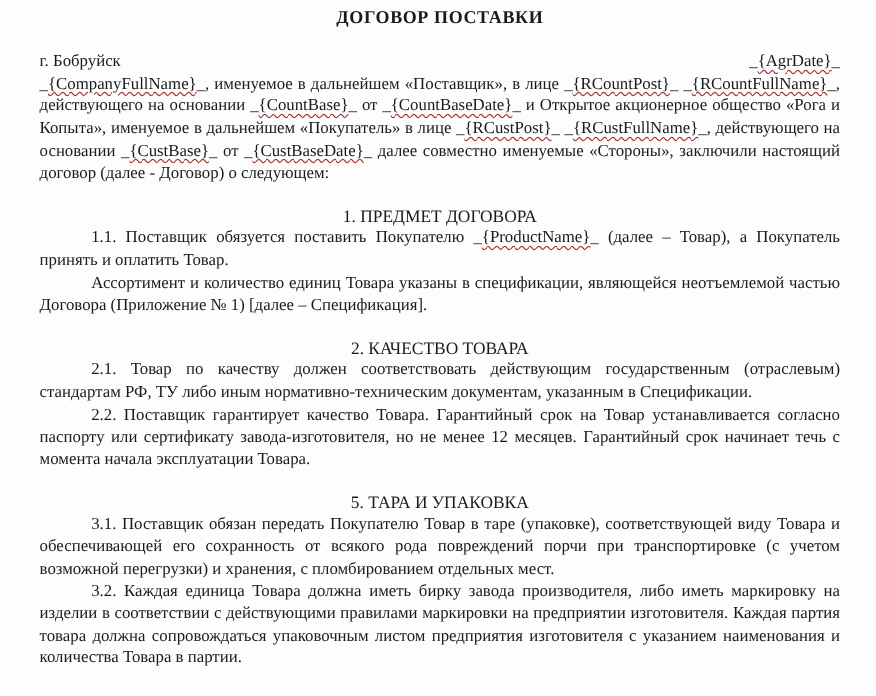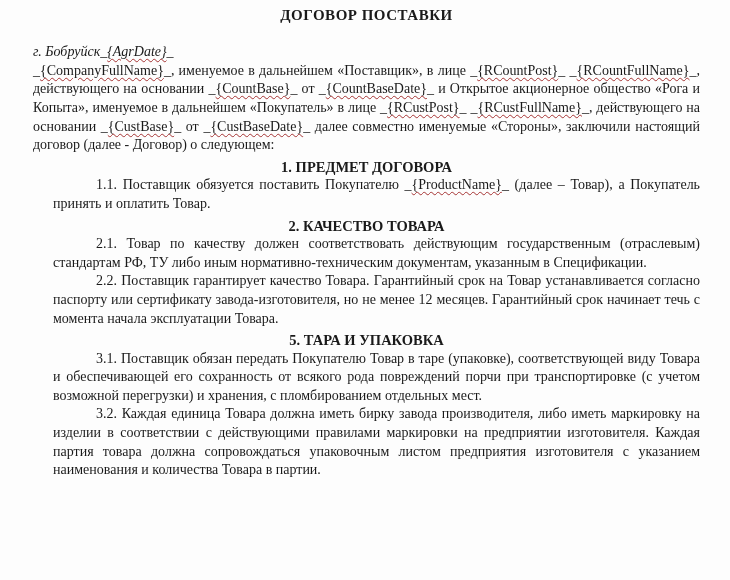--- a/index.html
+++ b/index.html
@@ -22,34 +22,34 @@
   }
   .doc-title {
     text-align: center;
     font-weight: bold;
     font-size: 15px;
     letter-spacing: 0.5px;
     margin: 0 0 18.6px 0;
   }
   .heading {
     text-align: center;
-    font-weight: bold;
+    font-weight: normal;
     font-size: 14.5px;
-    margin: 3px 0 0 0;
+    margin: 17px 0 0 0;
   }
   .dateline {
     display: flex;
+    justify-content: space-between;
     margin: 0;
-    font-style: italic;
   }
   .para {
     margin: 0;
     text-align: justify;
   }
-  .para.indent { text-indent: 43px; margin-left: 20px; }
+  .para.indent { text-indent: 43px; }
   .bold-run { font-weight: normal; }
   .ph-wavy {
     text-decoration: underline;
     text-decoration-style: wavy;
     text-decoration-color: #a63434;
     text-decoration-thickness: 1px;
     text-underline-offset: 2px;
   }
 </style>
 </head>
@@ -57,19 +57,20 @@
 
 <div class="page">
     <div class="doc-title">ДОГОВОР ПОСТАВКИ</div>
     <div class="dateline">
       <span class="dateline-city">г. Бобруйск</span>
       <span class="dateline-date"><span class="ph-field">_<span class="ph-wavy">{AgrDate}</span>_</span></span>
     </div>
     <p class="para"><span class="ph-field">_<span class="ph-wavy">{CompanyFullName}</span>_</span><span class="text-run">, именуемое в дальнейшем </span><span class="bold-run">«Поставщик»</span><span class="text-run">, в лице </span><span class="ph-field">_<span class="ph-wavy">{RCountPost}</span>_</span><span class="text-run"> </span><span class="ph-field">_<span class="ph-wavy">{RCountFullName}</span>_</span><span class="text-run">, действующего на основании </span><span class="ph-field">_<span class="ph-wavy">{CountBase}</span>_</span><span class="text-run"> от </span><span class="ph-field">_<span class="ph-wavy">{CountBaseDate}</span>_</span><span class="text-run"> и Открытое акционерное общество «Рога и Копыта», именуемое в дальнейшем </span><span class="bold-run">«Покупатель»</span><span class="text-run"> в лице </span><span class="ph-field">_<span class="ph-wavy">{RCustPost}</span>_</span><span class="text-run"> </span><span class="ph-field">_<span class="ph-wavy">{RCustFullName}</span>_</span><span class="text-run">, действующего на основании </span><span class="ph-field">_<span class="ph-wavy">{CustBase}</span>_</span><span class="text-run"> от </span><span class="ph-field">_<span class="ph-wavy">{CustBaseDate}</span>_</span><span class="text-run"> далее совместно именуемые «Стороны», заключили настоящий договор (далее - Договор) о следующем:</span></p>
     <div class="heading">1. ПРЕДМЕТ ДОГОВОРА</div>
     <p class="para indent"><span class="text-run">1.1. Поставщик обязуется поставить Покупателю </span><span class="ph-field">_<span class="ph-wavy">{ProductName}</span>_</span><span class="text-run"> (далее – Товар), а Покупатель принять и оплатить Товар.</span></p>
+    <p class="para indent"><span class="text-run">Ассортимент и количество единиц Товара указаны в спецификации, являющейся неотъемлемой частью Договора (Приложение № 1) [далее – Спецификация].</span></p>
     <div class="heading">2. КАЧЕСТВО ТОВАРА</div>
     <p class="para indent"><span class="text-run">2.1. Товар по качеству должен соответствовать действующим государственным (отраслевым) стандартам РФ, ТУ либо иным нормативно-техническим документам, указанным в Спецификации.</span></p>
     <p class="para indent"><span class="text-run">2.2. Поставщик гарантирует качество Товара. Гарантийный срок на Товар устанавливается согласно паспорту или сертификату завода-изготовителя, но не менее 12 месяцев.  Гарантийный срок начинает течь с момента начала эксплуатации Товара.</span></p>
     <div class="heading">5. ТАРА И УПАКОВКА</div>
     <p class="para indent"><span class="text-run">3.1. Поставщик обязан передать Покупателю Товар в таре (упаковке), соответствующей виду Товара и обеспечивающей его сохранность от всякого рода повреждений порчи при транспортировке (с учетом возможной перегрузки) и хранения, с пломбированием отдельных мест.</span></p>
     <p class="para indent"><span class="text-run">3.2. Каждая единица Товара  должна иметь бирку завода производителя, либо иметь маркировку на изделии в соответствии с действующими правилами маркировки на предприятии изготовителя. Каждая партия товара должна сопровождаться упаковочным листом предприятия изготовителя с указанием наименования и количества Товара в партии.</span></p>
   </div>
 
 </body></html>

